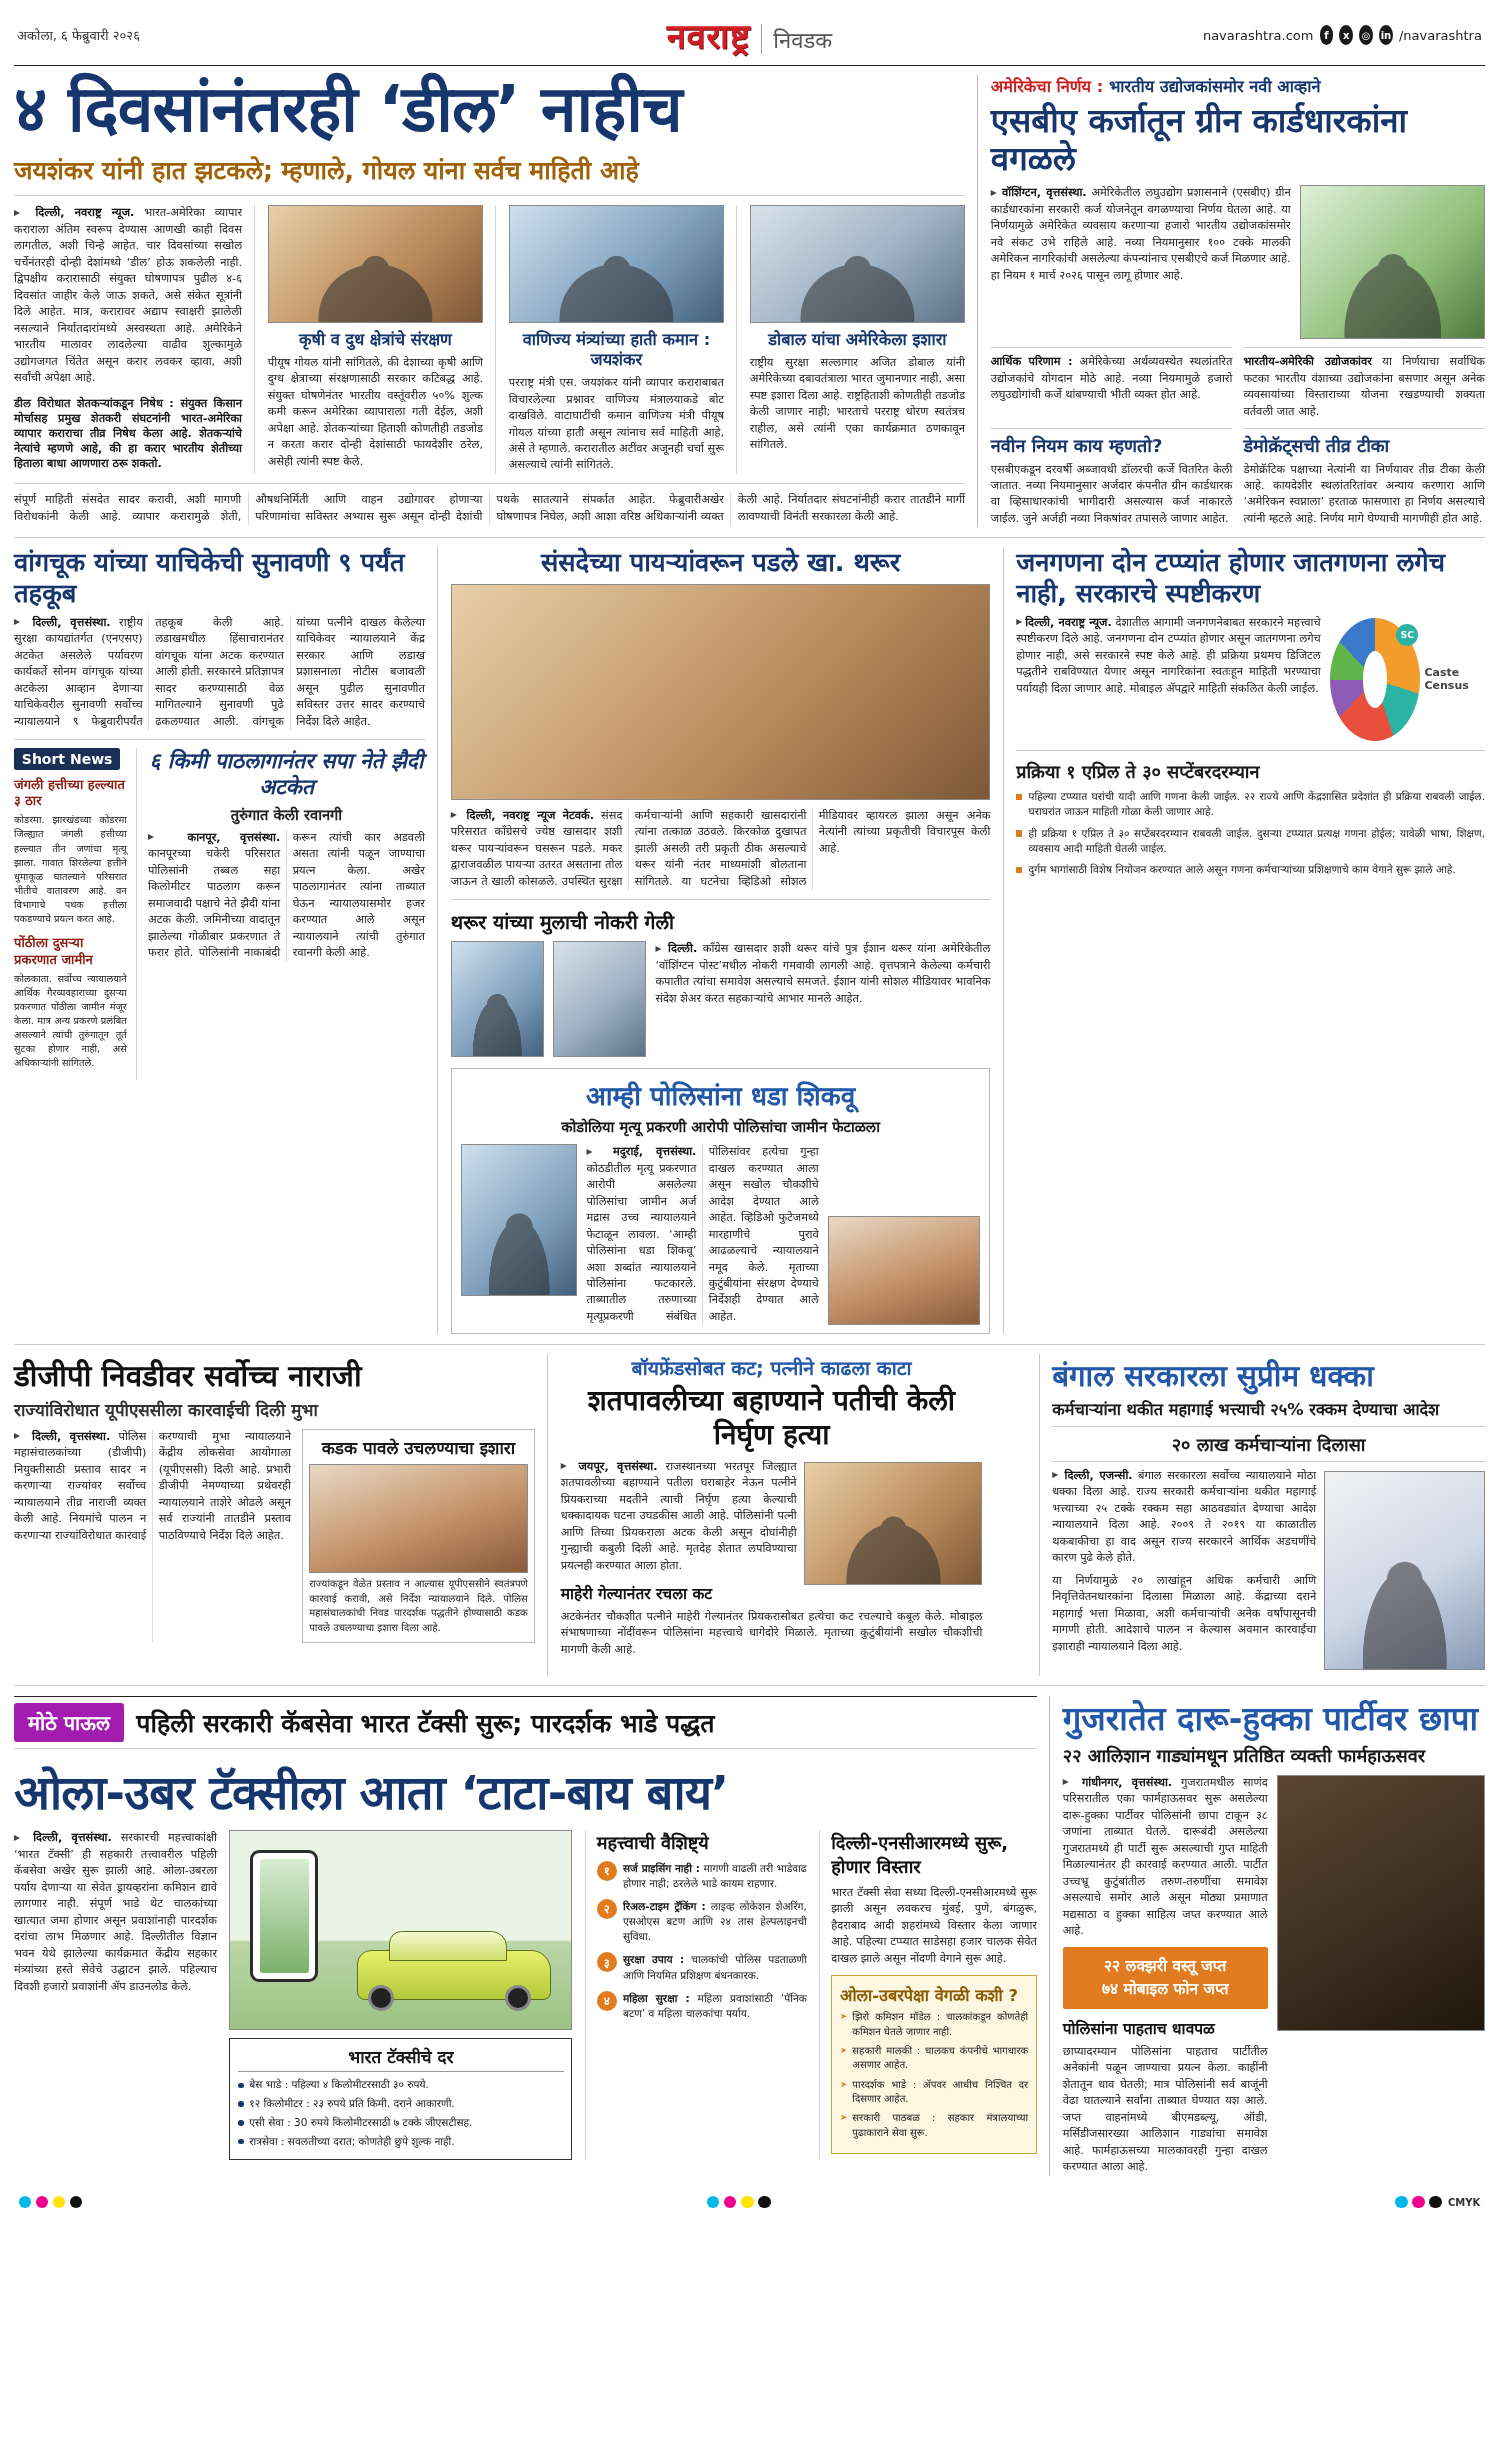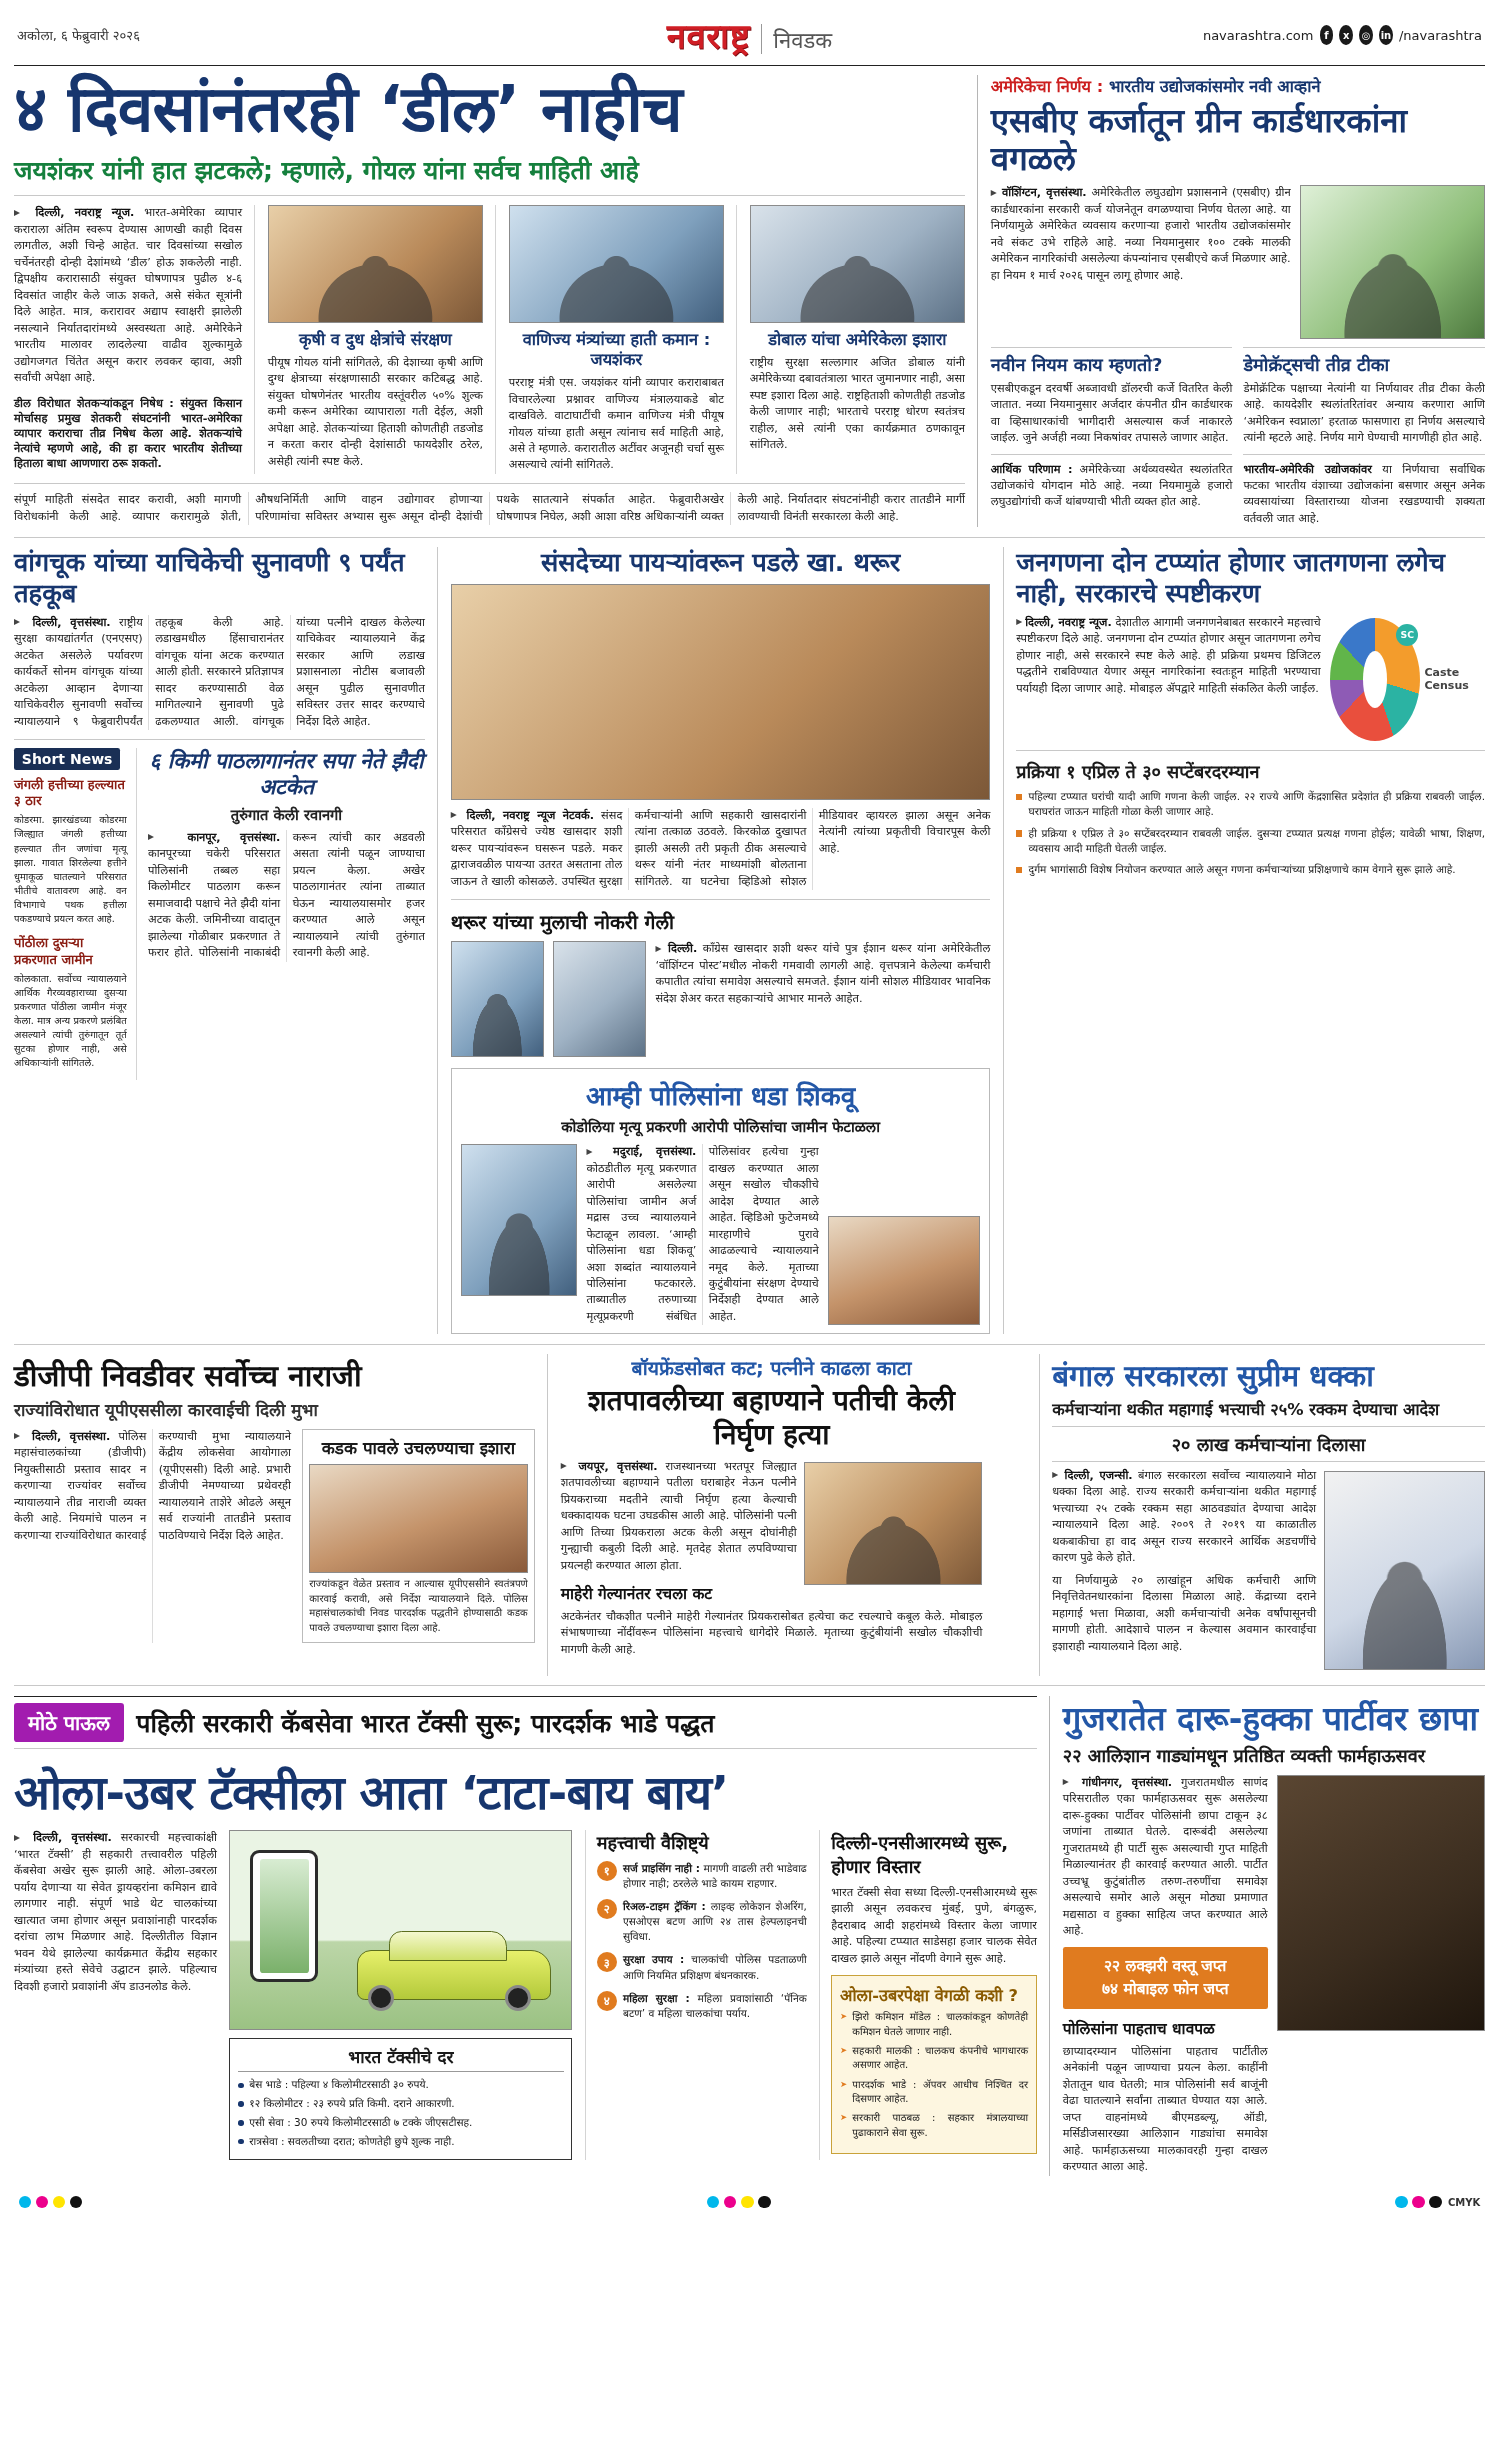--- a/index.html
+++ b/index.html
@@ -29,21 +29,21 @@
   .ph-press { background:linear-gradient(140deg,#d9e2ea,#9fb2c4 55%,#5d7287); }
   .ph-saree { background:linear-gradient(150deg,#f2f2f2,#cfd8e6 55%,#8899b5); }
   .ph-sil::after { content:""; position:absolute; left:50%; bottom:-12%; transform:translateX(-50%); width:62%; height:70%; background:radial-gradient(circle at 50% 18%, #2e2e2e 14%, transparent 15%), radial-gradient(ellipse at 50% 78%, #2e2e2e 60%, transparent 61%); opacity:.55; }
   .section { display:flex; gap:12.4px; padding:9.3px 0; }
   .vline { border-left:0.8px solid #c8c8c8; }
   h3.boxhead { text-align:center; font-size:17px; margin-bottom:4.7px; }
 
   
   .lead { width:951px; }
   .lead h1 { font-size:64px; line-height:1.08; color:#17366e; letter-spacing:-0.8px; }
-  .lead .subhead { font-size:25px; font-weight:bold; color:#15803d; margin:7.8px 0 9.3px; }
+  .lead .subhead { font-size:25px; font-weight:bold; color:#a16207; margin:7.8px 0 9.3px; }
   .lead-cols { display:flex; gap:12.4px; border-top:0.8px solid #c8c8c8; padding-top:9.3px; }
   .lead-col { width:25%; }
   .lead-col + .lead-col { border-left:0.8px solid #d4d4d4; padding-left:12.4px; }
   .mini h3 { font-size:16.3px; color:#17366e; text-align:center; margin:6.2px 0 4.7px; line-height:1.25; }
   .mini .photo { width:100%; height:118px; }
   .protest { font-weight:bold; margin-top:7.8px; font-size:11.3px; text-align:justify; }
   .continuation { column-count:4; column-gap:14px; column-rule:0.8px solid #d8d8d8; border-top:0.8px solid #c8c8c8; margin-top:9.3px; padding-top:7.8px; }
 
   .sba { flex:1; border-left:1.6px solid #b5b5b5; padding-left:12.4px; }
   .sba .kicker { font-size:16.3px; font-weight:bold; margin-bottom:4.7px; }
@@ -210,32 +210,32 @@
 
     <aside class="sba">
       <div class="kicker">
         <span class="k1">अमेरिकेचा निर्णय :</span>
         <span class="k2">भारतीय उद्योजकांसमोर नवी आव्हाने</span>
       </div>
       <h2>एसबीए कर्जातून ग्रीन कार्डधारकांना वगळले</h2>
       <div class="photo ph-green ph-sil sba-photo"></div>
       <p class="body-text"><span class="dateline">वॉशिंग्टन, वृत्तसंस्था.</span> <span>अमेरिकेतील लघुउद्योग प्रशासनाने (एसबीए) ग्रीन कार्डधारकांना सरकारी कर्ज योजनेतून वगळण्याचा निर्णय घेतला आहे. या निर्णयामुळे अमेरिकेत व्यवसाय करणाऱ्या हजारो भारतीय उद्योजकांसमोर नवे संकट उभे राहिले आहे. नव्या नियमानुसार १०० टक्के मालकी अमेरिकन नागरिकांची असलेल्या कंपन्यांनाच एसबीएचे कर्ज मिळणार आहे. हा नियम १ मार्च २०२६ पासून लागू होणार आहे.</span></p>
       <div class="sba-boxes">
+        <p class="body-text sba-box"><span class="lead-in">आर्थिक परिणाम :</span> <span>अमेरिकेच्या अर्थव्यवस्थेत स्थलांतरित उद्योजकांचे योगदान मोठे आहे. नव्या नियमामुळे हजारो लघुउद्योगांची कर्जे थांबण्याची भीती व्यक्त होत आहे.</span></p>
+        <p class="body-text sba-box"><span class="lead-in">भारतीय-अमेरिकी उद्योजकांवर</span> <span>या निर्णयाचा सर्वाधिक फटका भारतीय वंशाच्या उद्योजकांना बसणार असून अनेक व्यवसायांच्या विस्ताराच्या योजना रखडण्याची शक्यता वर्तवली जात आहे.</span></p>
+      </div>
+      <div class="sba-boxes">
         <div class="sba-box">
           <h3>नवीन नियम काय म्हणतो?</h3>
           <p class="body-text">एसबीएकडून दरवर्षी अब्जावधी डॉलरची कर्जे वितरित केली जातात. नव्या नियमानुसार अर्जदार कंपनीत ग्रीन कार्डधारक वा व्हिसाधारकांची भागीदारी असल्यास कर्ज नाकारले जाईल. जुने अर्जही नव्या निकषांवर तपासले जाणार आहेत.</p>
         </div>
         <div class="sba-box">
           <h3>डेमोक्रॅट्सची तीव्र टीका</h3>
           <p class="body-text">डेमोक्रॅटिक पक्षाच्या नेत्यांनी या निर्णयावर तीव्र टीका केली आहे. कायदेशीर स्थलांतरितांवर अन्याय करणारा आणि ‘अमेरिकन स्वप्नाला’ हरताळ फासणारा हा निर्णय असल्याचे त्यांनी म्हटले आहे. निर्णय मागे घेण्याची मागणीही होत आहे.</p>
         </div>
-      </div>
-      <div class="sba-boxes">
-        <p class="body-text sba-box"><span class="lead-in">आर्थिक परिणाम :</span> <span>अमेरिकेच्या अर्थव्यवस्थेत स्थलांतरित उद्योजकांचे योगदान मोठे आहे. नव्या नियमामुळे हजारो लघुउद्योगांची कर्जे थांबण्याची भीती व्यक्त होत आहे.</span></p>
-        <p class="body-text sba-box"><span class="lead-in">भारतीय-अमेरिकी उद्योजकांवर</span> <span>या निर्णयाचा सर्वाधिक फटका भारतीय वंशाच्या उद्योजकांना बसणार असून अनेक व्यवसायांच्या विस्ताराच्या योजना रखडण्याची शक्यता वर्तवली जात आहे.</span></p>
       </div>
     </aside>
   </section>
 
   <section class="section rule-b">
 
     <div class="colA">
       <article>
         <h2 class="art-h2">वांगचूक यांच्या याचिकेची सुनावणी ९ पर्यंत तहकूब</h2>
         <div class="body-text cols3"><span class="dateline">दिल्ली, वृत्तसंस्था.</span> <span>राष्ट्रीय सुरक्षा कायद्यांतर्गत (एनएसए) अटकेत असलेले पर्यावरण कार्यकर्ते सोनम वांगचूक यांच्या अटकेला आव्हान देणाऱ्या याचिकेवरील सुनावणी सर्वोच्च न्यायालयाने ९ फेब्रुवारीपर्यंत तहकूब केली आहे. लडाखमधील हिंसाचारानंतर वांगचूक यांना अटक करण्यात आली होती. सरकारने प्रतिज्ञापत्र सादर करण्यासाठी वेळ मागितल्याने सुनावणी पुढे ढकलण्यात आली. वांगचूक यांच्या पत्नीने दाखल केलेल्या याचिकेवर न्यायालयाने केंद्र सरकार आणि लडाख प्रशासनाला नोटीस बजावली असून पुढील सुनावणीत सविस्तर उत्तर सादर करण्याचे निर्देश दिले आहेत.</span></div>

